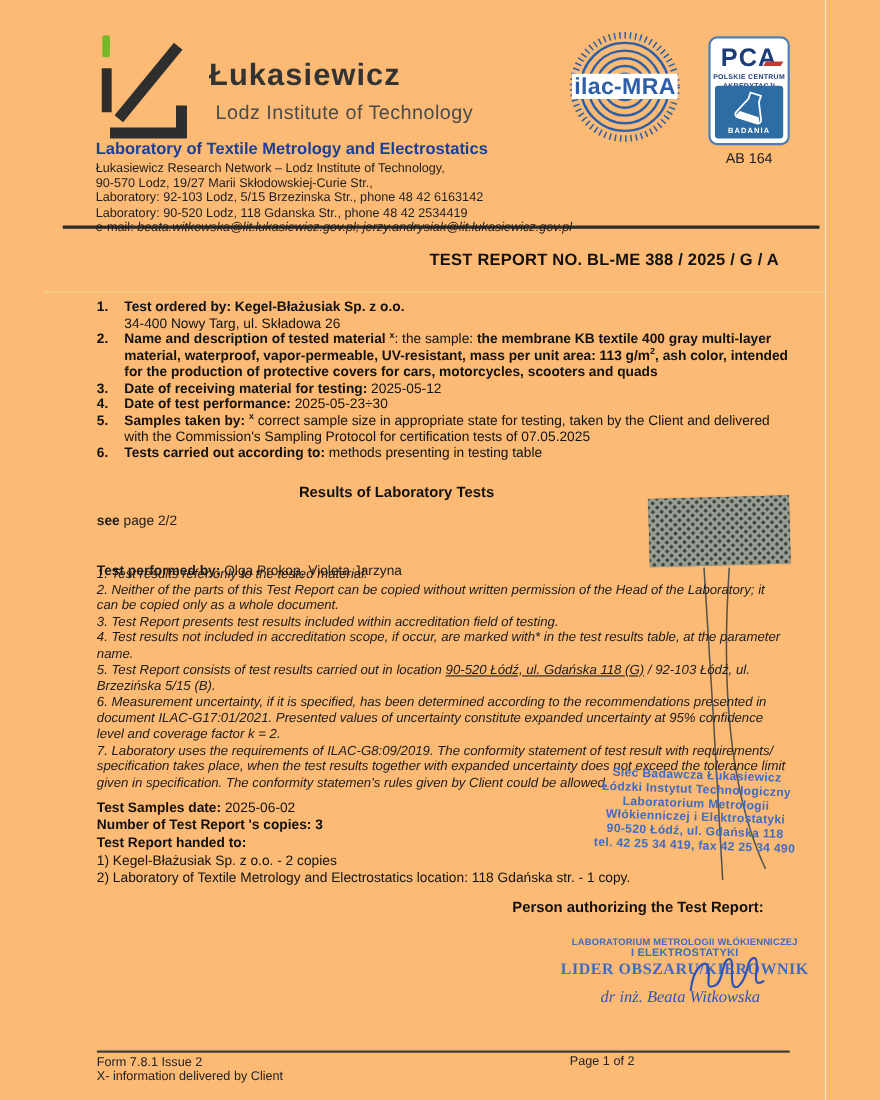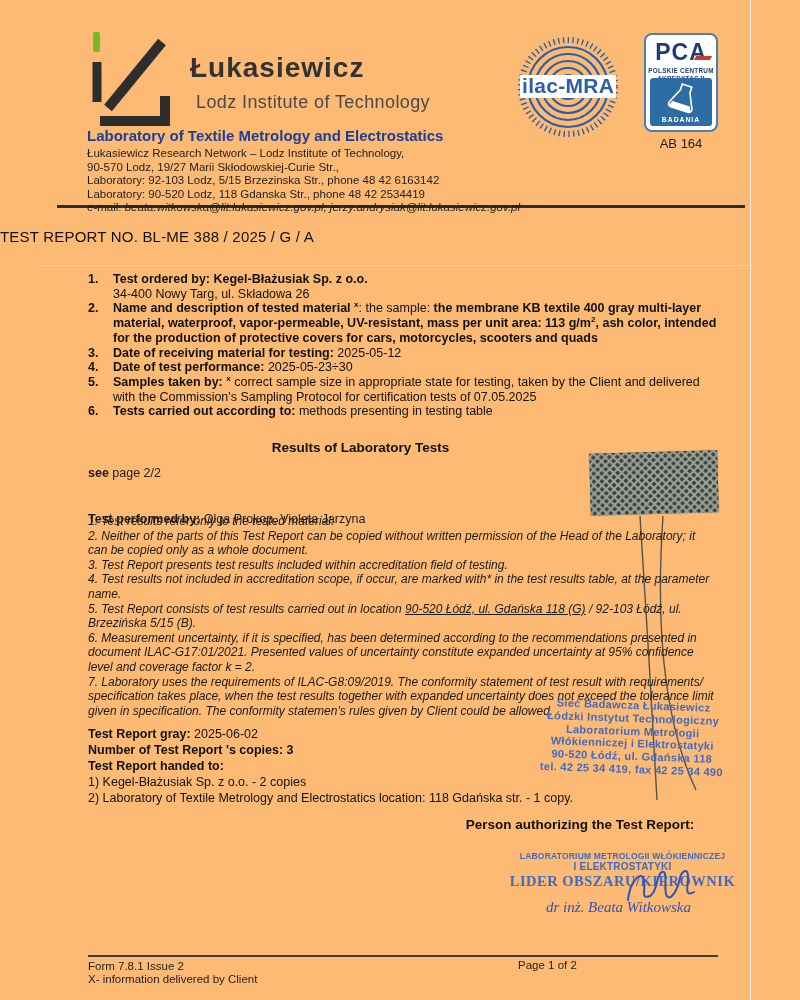--- a/index.html
+++ b/index.html
@@ -19,31 +19,31 @@
 
   
   .logo-mark { position:absolute; left:86px; top:30px; }
   .brand { position:absolute; left:190px; top:52px; font-size:28px; font-weight:bold; color:#333; letter-spacing:1px; }
   .brand-sub { position:absolute; left:196px; top:92px; font-size:18px; color:#4a4a4a; letter-spacing:.4px; }
   .lab-title { position:absolute; left:87px; top:127px; font-size:15px; font-weight:bold; color:#1c3f94; }
   .addr { position:absolute; left:87px; top:147px; font-size:11.5px; line-height:13.6px; color:#1d1d1d; }
   .addr-line { white-space:nowrap; }
   .email-line { white-space:nowrap; }
 
-  .ilac-seal { position:absolute; left:517px; top:36px; }
+  .ilac-seal { position:absolute; left:517px; top:28px; }
   .pca-badge { position:absolute; left:644px; top:33px; width:74px; height:99px; border:2px solid #4a7fb5; border-radius:8px; background:#fff; overflow:hidden; }
   .pca-word { position:absolute; top:4px; left:0; width:100%; text-align:center; font-size:23px; font-weight:bold; color:#1e3c78; letter-spacing:1px; }
   .pca-red { position:absolute; top:21px; left:49px; width:16px; height:4px; background:#c33a2e; transform:skewX(-30deg); }
   .pca-sub { position:absolute; top:32px; left:0; width:100%; text-align:center; font-size:6.3px; font-weight:bold; color:#1e3c78; letter-spacing:.3px; line-height:7.5px; }
   .pca-panel { position:absolute; left:4px; right:4px; bottom:4px; height:48px; background:#2d6da3; border-radius:3px; }
   .pca-badania { position:absolute; bottom:3px; left:0; width:100%; text-align:center; font-size:6.8px; font-weight:bold; color:#fff; letter-spacing:1px; }
   .pca-cert { position:absolute; left:644px; top:136px; width:74px; text-align:center; font-size:13px; color:#222; }
 
   
-  .report-title { position:absolute; left:0; top:228px; width:708px; text-align:left; font-size:15px; font-weight:normal; color:#111; letter-spacing:.2px; }
+  .report-title { position:absolute; left:0; top:228px; width:708px; text-align:right; font-size:15px; font-weight:bold; color:#111; letter-spacing:.2px; }
 
   
   .items { position:absolute; left:88px; top:272px; width:636px; font-size:12.5px; line-height:14.7px; color:#111; }
   .item { position:relative; padding-left:25px; }
   .item-num { position:absolute; left:0; top:0; font-weight:bold; }
 
   
   .results-heading { position:absolute; left:88px; top:440px; width:545px; text-align:center; font-size:13.5px; font-weight:bold; color:#111; }
   .see-page { position:absolute; left:88px; top:466px; font-size:12.5px; }
   .test-performed { position:absolute; left:88px; top:489px; font-size:12.5px;margin-top:23px; }
@@ -212,21 +212,21 @@
   <div class="stamp1-line">Sieć Badawcza Łukasiewicz</div>
       <div class="stamp1-line">Łódzki Instytut Technologiczny</div>
       <div class="stamp1-line">Laboratorium Metrologii</div>
       <div class="stamp1-line">Włókienniczej i Elektrostatyki</div>
       <div class="stamp1-line">90-520 Łódź, ul. Gdańska 118</div>
       <div class="stamp1-line">tel. 42 25 34 419, fax 42 25 34 490</div>
     </div>
 
   <div class="report-info">
 
-      <div class="info-line"><span class="b">Test Report gray:</span><span> 2025-06-02</span></div>
+      <div class="info-line"><span class="b">Test Samples date:</span><span> 2025-06-02</span></div>
 
       <div class="info-line"><span class="b">Number of Test Report 's copies: 3</span></div>
 
       <div class="info-line"><span class="b">Test Report handed to:</span></div>
 
       <div class="info-line"><span>1) Kegel-Błażusiak Sp. z o.o. - 2 copies</span></div>
 
       <div class="info-line"><span>2) Laboratory of Textile Metrology and Electrostatics location: 118 Gdańska str. - 1 copy.</span></div>
     </div>
 

